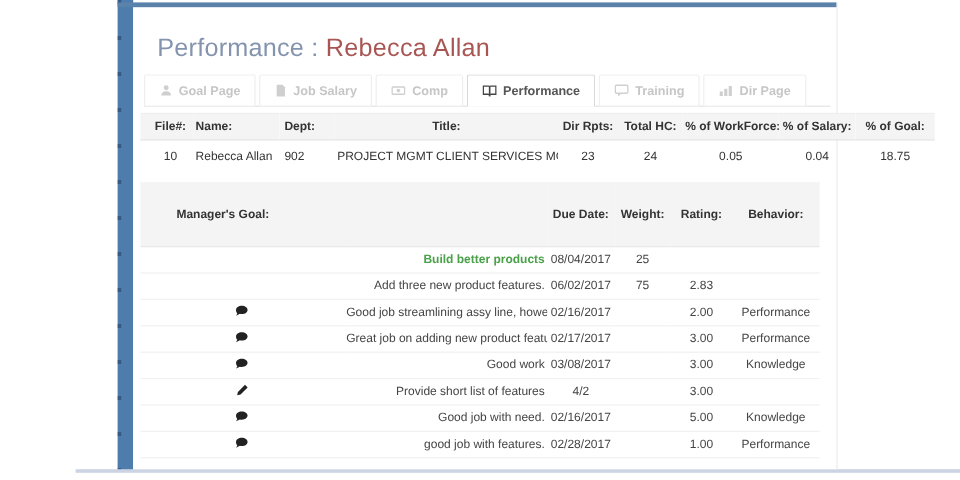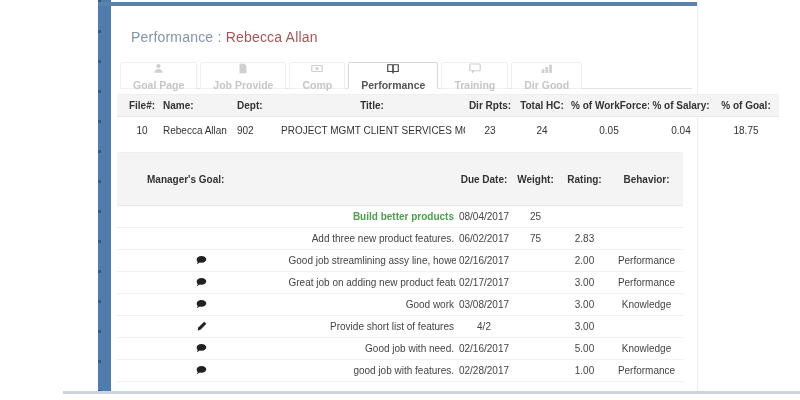--- a/index.html
+++ b/index.html
@@ -20,34 +20,34 @@
   .bottom-line{
     position:absolute;left:63px;top:391px;width:737px;height:3px;background:#ccd3e2;
   }
   
   .panel{
     position:absolute;left:111px;top:2px;width:586px;height:389px;
     background:#fff;border-right:1px solid #ececf0;
   }
   .panel-top-strip{position:absolute;left:-13px;top:0;width:599px;height:4px;background:#5b82ab;}
   
-  .page-title{position:absolute;left:20px;top:27px;font-size:14px;letter-spacing:.2px;}
+  .page-title{position:absolute;left:20px;top:27px;font-size:21px;letter-spacing:.2px;}
   .title-prefix{color:#8494ae;}
   .title-sep{color:#8494ae;}
   .title-name{color:#a85654;}
   
   .tab-bar{
     position:absolute;left:9px;top:60px;width:572px;height:27px;
     display:flex;align-items:flex-end;border-bottom:1px solid #e3e3e3;box-sizing:border-box;
   }
   .tab{
     display:flex;align-items:center;gap:5px;padding:0 12px;height:25px;
     border:1px solid #efefef;margin-right:3px;margin-bottom:-1px;
     color:#c6c6c6;font-weight:bold;font-size:10.5px;background:#fff;white-space:nowrap;
-    border-radius:2px 2px 0 0;cursor:default;flex-direction:column;
+    border-radius:2px 2px 0 0;cursor:default;
   }
   .tab .icon{color:#cfcfcf;display:inline-flex;}
   .tab.active{border-color:#d8d8d8;border-bottom:1px solid #fff;color:#555;}
   .tab.active .icon{color:#444;}
   
   table{border-collapse:collapse;table-layout:fixed;}
   
   .employee-table{position:absolute;left:6px;top:92px;width:566px;font-size:10px;color:#333;}
   .employee-table th{
     background:#f4f4f4;font-weight:bold;height:19px;padding:1px 2px;
@@ -103,21 +103,21 @@
           </svg>
         </span>
         <span class="tab-label">Goal Page</span>
       </div>
       <div class="tab">
         <span class="icon ">
           <svg width="10" height="11" viewBox="0 0 14 16">
             <path d="M2 1h7l3 3v11H2z" fill="currentColor"></path>
           </svg>
         </span>
-        <span class="tab-label">Job Provide</span>
+        <span class="tab-label">Job Salary</span>
       </div>
       <div class="tab">
         <span class="icon ">
           <svg width="12" height="11" viewBox="0 0 16 14">
             <rect x="1" y="3" width="14" height="8" rx="1" fill="none" stroke="currentColor" stroke-width="1.6"></rect>
             <circle cx="8" cy="7" r="2" fill="currentColor"></circle>
           </svg>
         </span>
         <span class="tab-label">Comp</span>
       </div>
@@ -140,21 +140,21 @@
         <span class="tab-label">Training</span>
       </div>
       <div class="tab">
         <span class="icon ">
           <svg width="12" height="11" viewBox="0 0 16 14">
             <rect x="1" y="8" width="3.5" height="5" fill="currentColor"></rect>
             <rect x="6" y="5" width="3.5" height="8" fill="currentColor"></rect>
             <rect x="11" y="2" width="3.5" height="11" fill="currentColor"></rect>
           </svg>
         </span>
-        <span class="tab-label">Dir Good</span>
+        <span class="tab-label">Dir Page</span>
       </div>
     </div>
 
   <table class="employee-table">
     <thead>
         <tr>
           <th class="c0">File#:</th>
           <th class="c1">Name:</th>
           <th class="c2">Dept:</th>
           <th class="c3">Title:</th>

